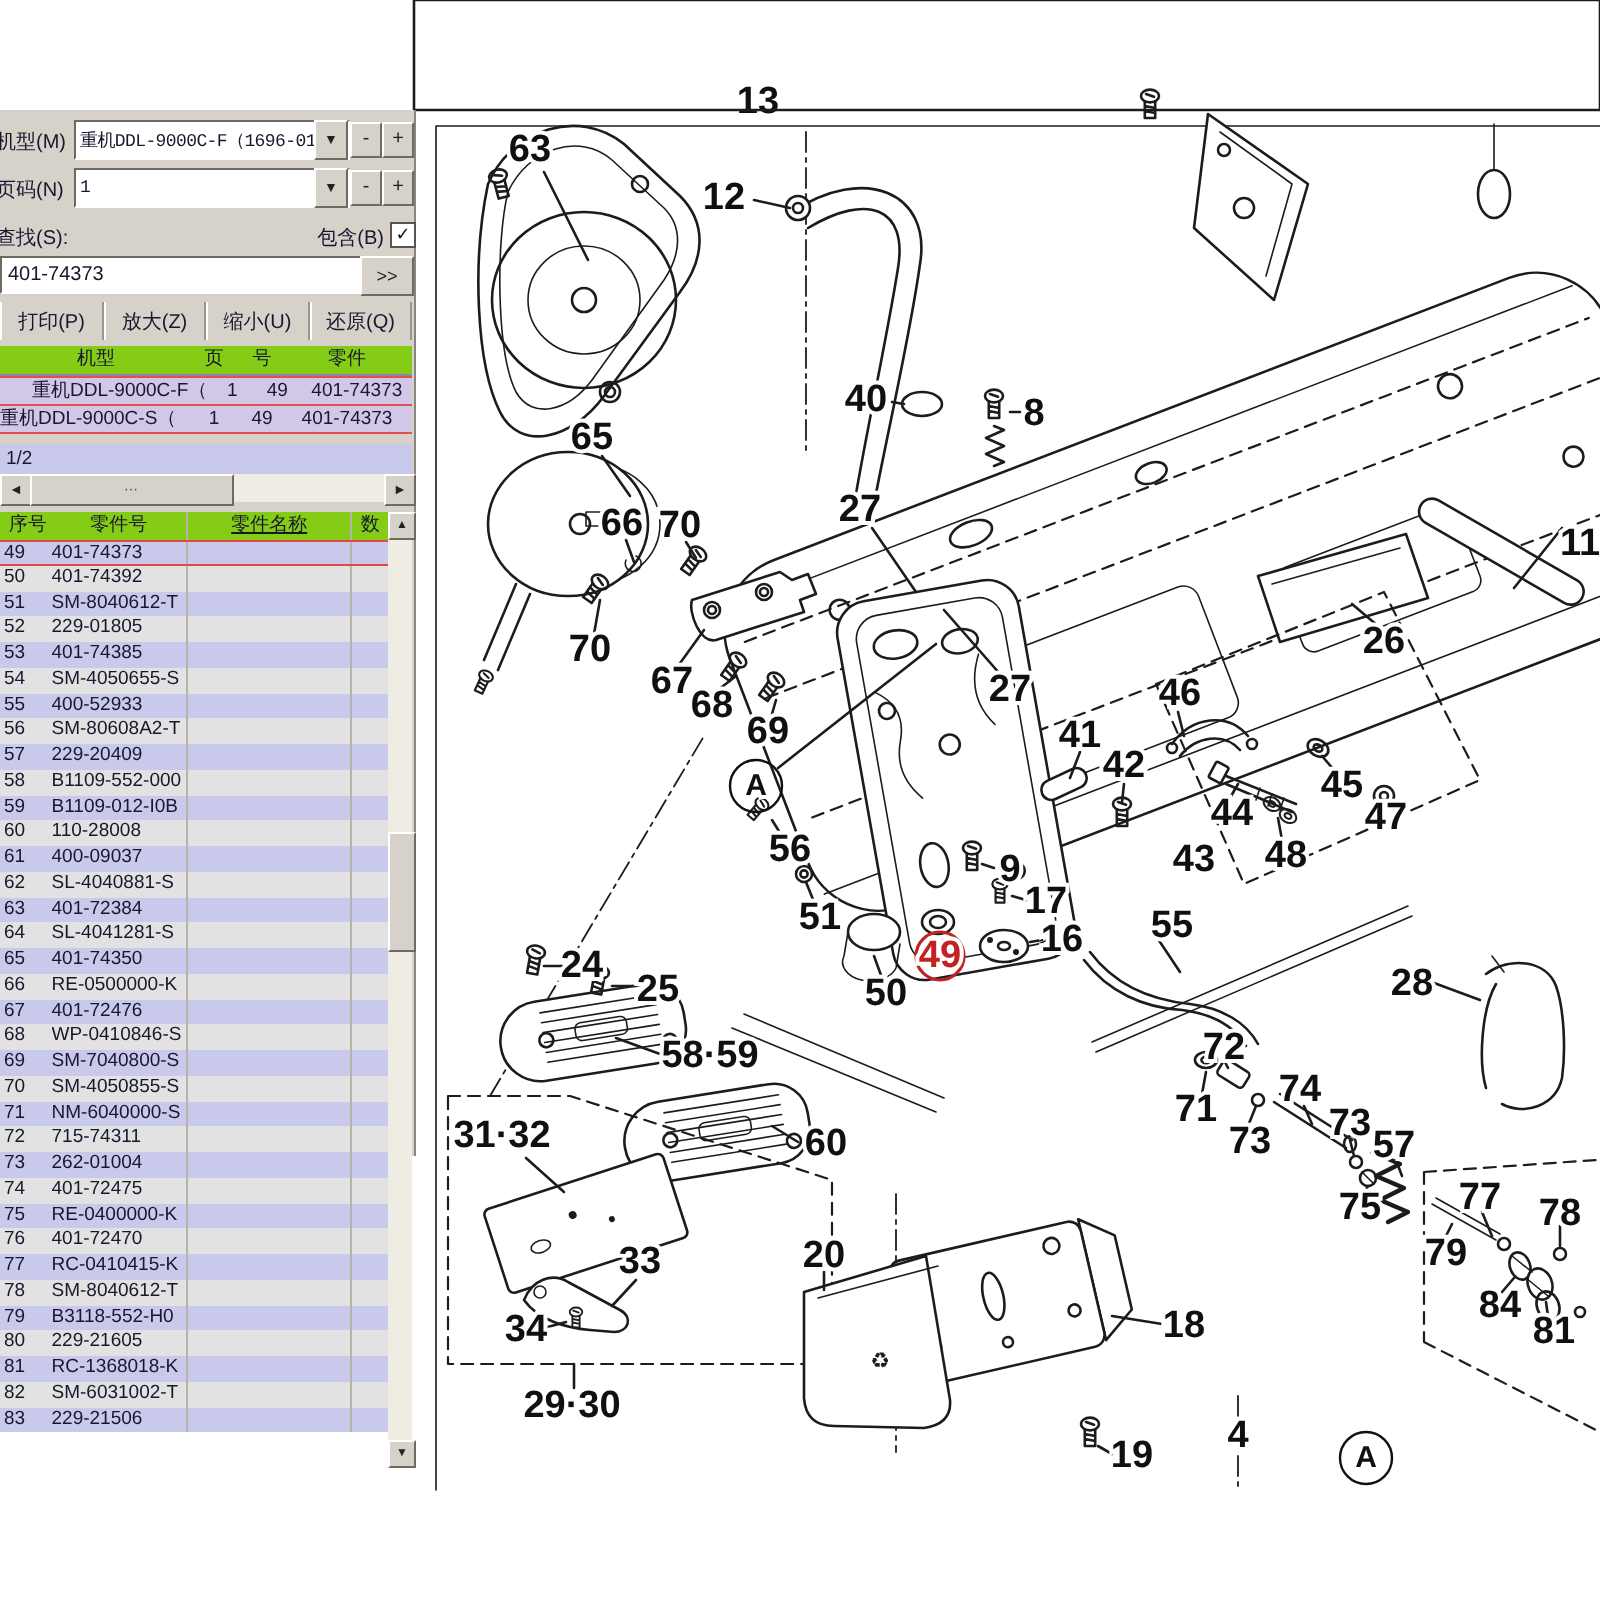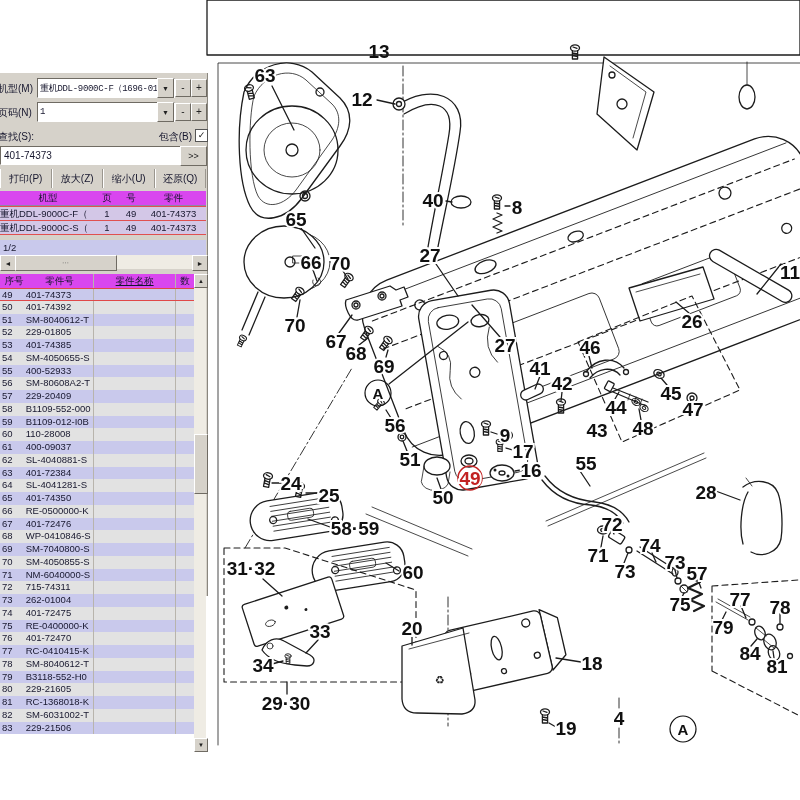--- a/index.html
+++ b/index.html
@@ -17,21 +17,21 @@
   #diagram .bold{stroke-width:2.2;}
   #diagram .fillb{fill:#1c1c1c;stroke:none;}
   #diagram text.co{font:600 19px "Liberation Sans",sans-serif;fill:#101010;text-anchor:middle;
      dominant-baseline:central;paint-order:stroke;stroke:#fff;stroke-width:4px;}
   #diagram text.co.red{fill:#c22222;}
   #diagram text.co.sm{font:700 15px "Liberation Sans",sans-serif;}
   #diagram circle.co-circle{fill:none;stroke:#101010;stroke-width:1.2;}
   #diagram circle.co-circle.red{stroke:#c22222;stroke-width:1.6;}
   #diagram text.glyph{font:11px "DejaVu Sans",sans-serif;fill:#1c1c1c;stroke:none;text-anchor:middle;}
   
-  .panel{position:absolute;left:0;top:73px;width:207px;height:523px;background:#d6d2ca;z-index:2;
+  .panel{position:absolute;left:0;top:55px;width:207px;height:523px;background:#d6d2ca;z-index:2;
          border-right:1px solid #8a867e;font-size:10px;color:#17172e;}
   .prow{position:absolute;left:0;width:207px;height:21px;}
   .plabel{position:absolute;left:-2px;top:4px;white-space:nowrap;}
   .combo{position:absolute;left:37px;top:0;width:136px;height:18px;background:#fff;
          border-top:1px solid #6f6b63;border-left:1px solid #6f6b63;
          border-bottom:1px solid #fff;border-right:1px solid #fff;display:flex;align-items:center;}
   .combo .val{flex:1;padding:0 2px;font-size:9px;letter-spacing:-0.3px;white-space:nowrap;overflow:hidden;font-family:Liberation Mono, monospace;}
   .dbtn{width:15px;height:100%;background:#d6d2ca;border-left:1px solid #9a968e;display:flex;
         align-items:center;justify-content:center;font-size:7px;color:#222;}
   .btn3{background:#d6d2ca;border-top:1px solid #fff;border-left:1px solid #fff;
@@ -41,21 +41,21 @@
   .chk{position:absolute;left:195px;top:3px;width:11px;height:11px;background:#fff;
        border:1px solid #555;font-size:9px;line-height:10px;text-align:center;color:#111;}
   .sinput{position:absolute;left:0;top:0;width:174px;height:17px;background:#fff;
           border-top:1px solid #6f6b63;border-left:1px solid #6f6b63;border-bottom:1px solid #fff;
           border-right:1px solid #fff;font:10px "Liberation Sans",sans-serif;padding:0 3px;color:#17172e;}
   .gobtn{position:absolute;left:180px;top:0;width:25px;height:18px;font-size:9px;}
   .toolbar{position:absolute;left:0;width:206px;display:flex;height:19px;}
   .tbtn{flex:1;border-right:1px solid #9a968e;border-left:1px solid #fff;background:#d6d2ca;
         display:flex;align-items:center;justify-content:center;font-size:10px;color:#17172e;}
   .thead,.trow{display:flex;}
-  .thead{background:#d946ef;border-bottom:1px solid #8a86a8;}
+  .thead{background:#84cc16;border-bottom:1px solid #8a86a8;}
   .thcell{text-align:center;font-size:9.5px;line-height:14px;height:14px;overflow:hidden;white-space:nowrap;}
   .rcell{font-size:9.5px;line-height:13px;height:13px;overflow:hidden;white-space:nowrap;}
   #results{position:absolute;left:0;top:118px;width:206px;}
   #results .trow{background:#d3c7e7;border-bottom:1px solid #e05050;}
   #results .trow.first{border-top:1px solid #e05050;}
   .statusbar{position:absolute;left:0;width:206px;background:#c9c9ec;font-size:9.5px;
              line-height:15px;height:15px;padding-left:3px;box-sizing:border-box;color:#17172e;}
   
   .hscroll{position:absolute;left:0;top:182px;width:206px;height:14px;background:#efece4;}
   .harrow{position:absolute;top:0;width:14px;height:14px;font-size:7px;}
@@ -501,21 +501,21 @@
 
   <div id="results">
     <div class="thead">
       <div class="thcell" style="width:96px">机型</div>
       <div class="thcell" style="width:22px">页</div>
       <div class="thcell" style="width:26px">号</div>
       <div class="thcell" style="width:59px">零件</div>
     </div>
     <div id="results-rows">
           <div class="trow first">
-            <div class="rcell" style="width: 96px;">重机DDL-9000C-F（</div>
+            <div class="rcell" style="width: 96px; padding-left: 16px;">重机DDL-9000C-F（</div>
             <div class="rcell" style="width: 22px; text-align: center;">1</div>
             <div class="rcell" style="width: 26px; text-align: center;">49</div>
             <div class="rcell" style="width: 59px; text-align: center;">401-74373</div>
           </div>
           <div class="trow">
             <div class="rcell" style="width: 96px;">重机DDL-9000C-S（</div>
             <div class="rcell" style="width: 22px; text-align: center;">1</div>
             <div class="rcell" style="width: 26px; text-align: center;">49</div>
             <div class="rcell" style="width: 59px; text-align: center;">401-74373</div>
           </div>

